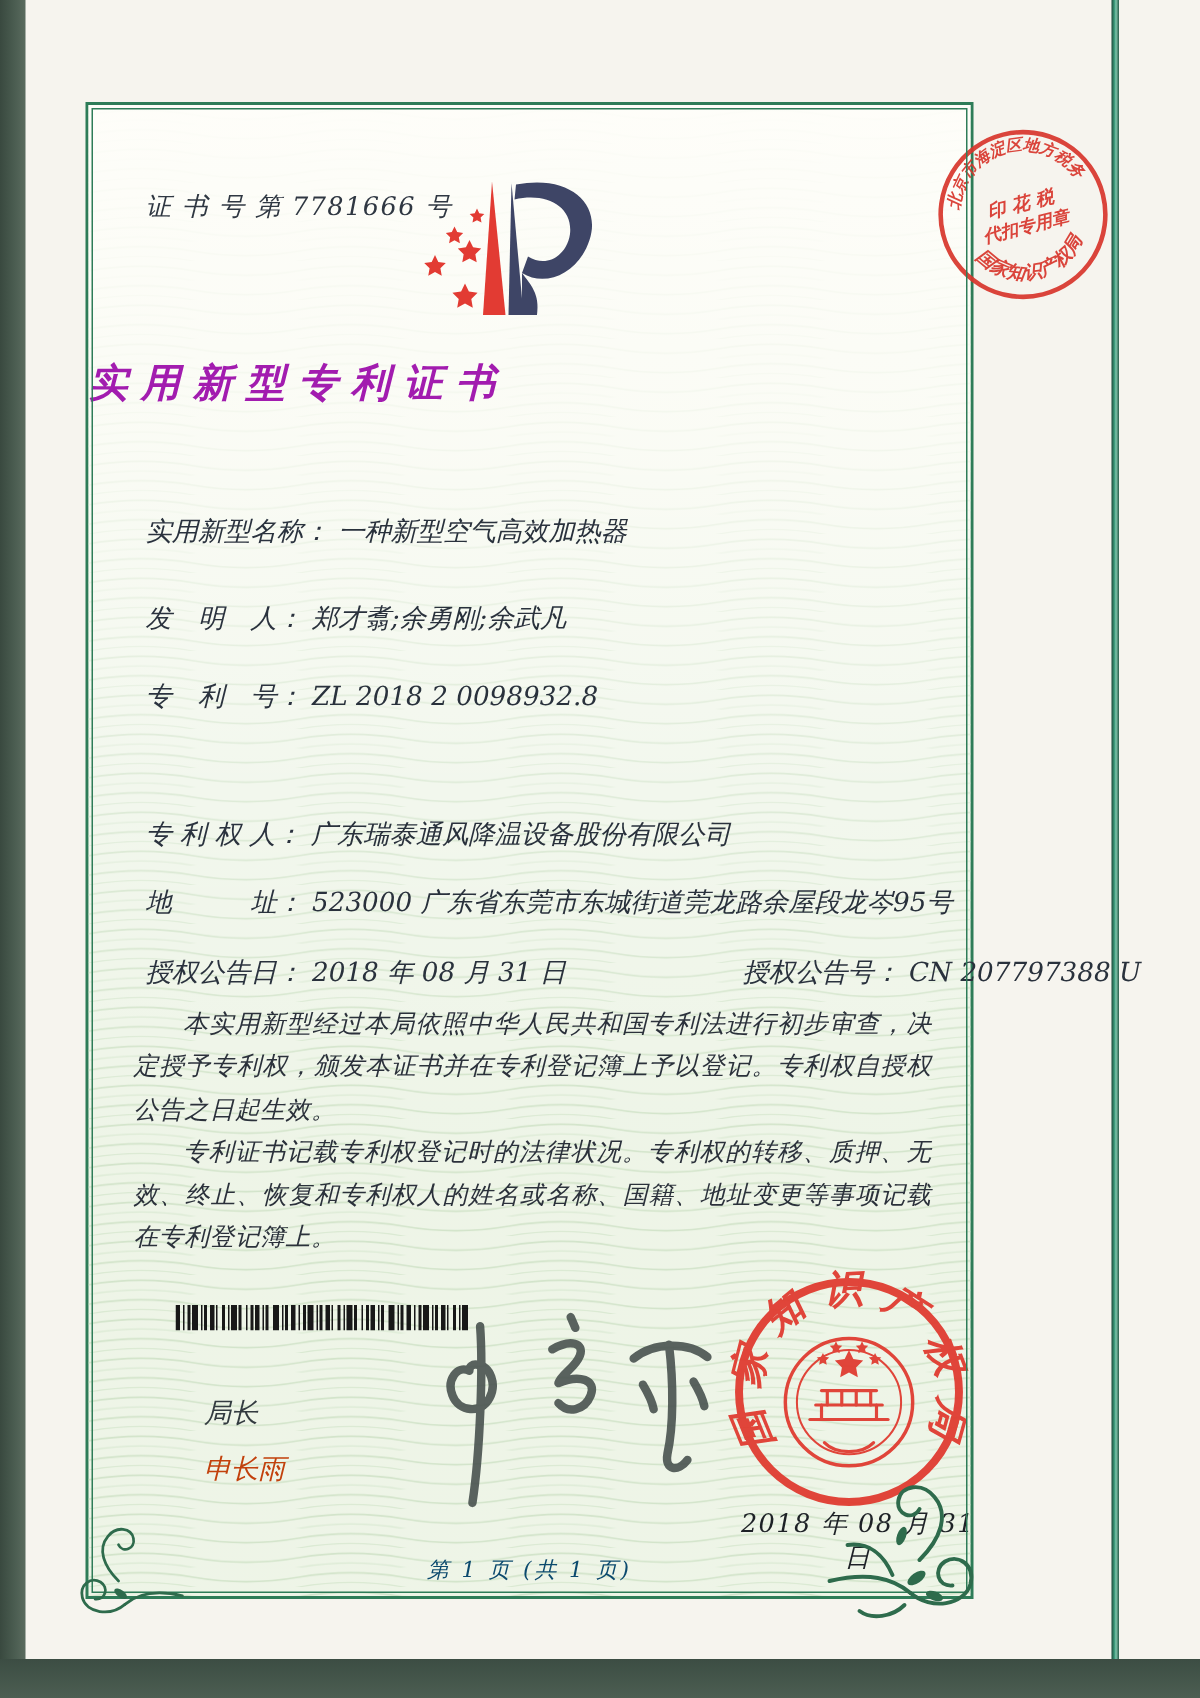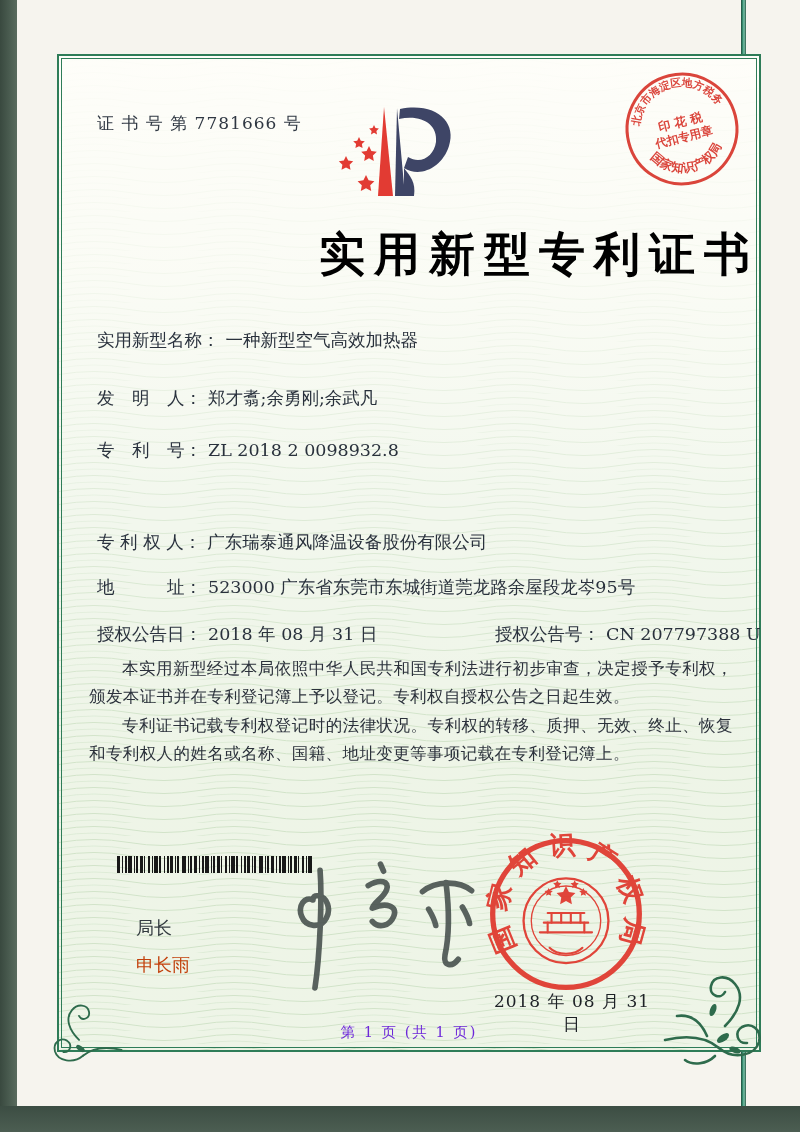--- a/index.html
+++ b/index.html
@@ -10,52 +10,52 @@
     -webkit-font-smoothing:antialiased;
   }
   
   .spine{position:absolute;left:0;top:0;width:17px;height:1132px;
     background:linear-gradient(90deg,#39493f,#4a5c50 55%,#5a6b5e);}
   .bottom-band{position:absolute;left:0;bottom:0;width:800px;height:26px;
     background:linear-gradient(180deg,#3c4d43,#4c5e52);}
   .edge-line{position:absolute;left:741px;top:0;width:5px;height:1106px;
     background:linear-gradient(90deg,#1d4a3a,#3f9b7c 40%,#7fc4ab 60%,#2a5c49);}
   
-  .frame{position:absolute;left:57px;top:54px;width:704px;height:998px;
-    border:2px solid #2e7c58;background:#edf4e6;box-sizing:border-box;}
+  .frame{position:absolute;left:57px;top:68px;width:592px;height:998px;
+    border:2px solid #2e7c58;background:#edf4e6;box-sizing:border-box;font-style:italic;}
   .frame-inner{position:absolute;inset:2px;border:1px solid #2e7c58;pointer-events:none;z-index:3;}
   .guilloche{position:absolute;inset:0;width:100%;height:100%;z-index:0;}
   .light-wash{position:absolute;inset:0;z-index:1;
     background:linear-gradient(180deg,rgba(255,254,250,.95) 0%,rgba(255,254,250,.75) 22%,rgba(255,255,255,.30) 45%,rgba(255,255,255,.05) 70%);}
   .content{position:absolute;inset:0;z-index:2;color:#2c3340;}
 
   .certno{position:absolute;left:38px;top:56px;font-size:17px;letter-spacing:1px;color:#2f3742;}
   .logo{position:absolute;left:50%;transform:translateX(-50%);top:40px;}
   .tax-stamp{position:absolute;left:562px;top:12px;transform:rotate(-14deg);opacity:.92;}
-  .title{position:absolute;top:168px;left:0;width:100%;text-align:right;
-    font-size:46px;font-weight:bold;letter-spacing:9px;color:#000000;}
+  .title{position:absolute;top:168px;left:0;width:100%;text-align:left;
+    font-size:26px;font-weight:bold;letter-spacing:9px;color:#a21caf;}
 
   .row{position:absolute;left:38px;right:20px;font-size:17.5px;white-space:nowrap;color:#29313c;}
   .flabel{color:#2a323e;}
   .fvalue{margin-left:6px;}
   .grant-right{position:absolute;left:398px;top:0;text-align:center;}
 
   .paras{position:absolute;top:599px;left:30px;right:26px;
     font-size:16.5px;line-height:1.72;letter-spacing:.4px;color:#2b313b;text-align:justify;}
   .paras p{margin:0;text-indent:2em;}
 
   .barcode{position:absolute;left:58px;top:800px;width:196px;height:17px;}
   .director-label{position:absolute;left:77px;top:860px;font-size:18px;color:#333b40;}
   .director-name{position:absolute;left:77px;top:897px;font-size:18px;color:#c2410c;}
   .signature{position:absolute;left:215px;top:800px;}
   .cnipa-seal{position:absolute;left:425px;top:776px;opacity:.93;}
   .seal-date{position:absolute;left:428px;top:934px;width:170px;text-align:center;
     font-size:17px;color:#1d2126;z-index:4;letter-spacing:1px;}
   .footer{position:absolute;left:0;right:0;bottom:8px;text-align:center;
-    font-size:14.5px;color:#6d28d9;letter-spacing:2px;}
+    font-size:14.5px;color:#0c4a6e;letter-spacing:2px;}
 
   .corner-flourish{position:absolute;z-index:3;}
   .cf-br{right:-14px;bottom:-24px;}
   .cf-bl{left:-14px;bottom:-24px;transform:scaleX(-1);}
 </style>
 </head>
 <body>
 
 <div class="spine"></div>
 <div class="bottom-band"></div>

